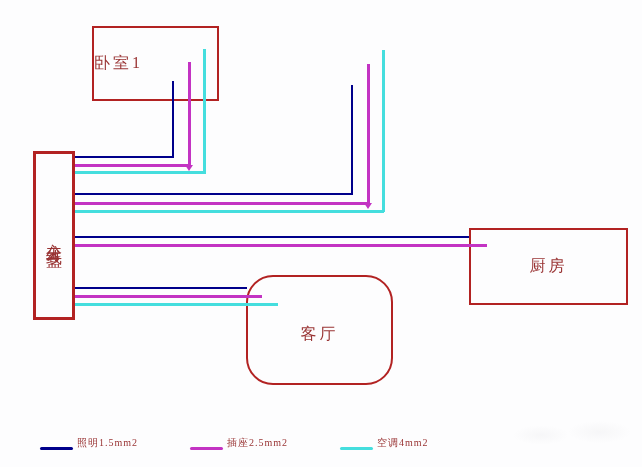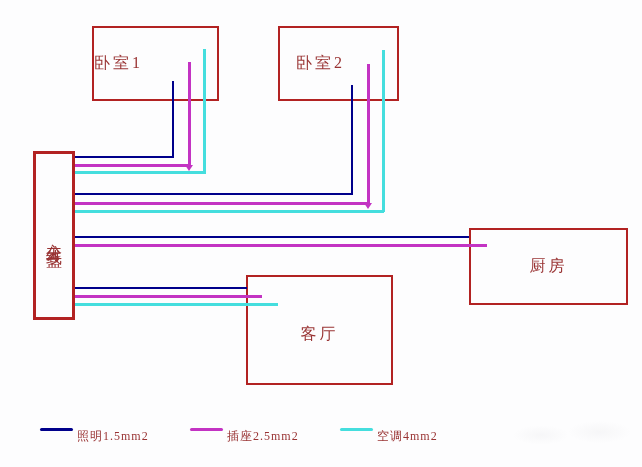--- a/index.html
+++ b/index.html
@@ -17,21 +17,21 @@
     display:flex;align-items:center;justify-content:center;
     color:var(--label-color,#993333);
     font-size:16px;letter-spacing:3px;
     background:transparent;
     z-index:1;
   }
   .room .room-label{white-space:nowrap;}
   #box-bedroom1{left:92px;top:26px;width:127px;height:75px;justify-content:flex-start;}
   #box-bedroom2{left:278px;top:26px;width:121px;height:75px;justify-content:flex-start;padding-left:16px;}
   #box-kitchen{left:469px;top:228px;width:159px;height:77px;}
-  #box-living{left:246px;top:275px;width:147px;height:110px;padding-top:8px;box-sizing:border-box;}
+  #box-living{left:246px;top:275px;width:147px;height:110px;padding-top:8px;box-sizing:border-box;border-radius:27px;}
   #box-main{
     left:33px;top:151px;width:42px;height:169px;
     border-width:3px;
     flex-direction:column;
     letter-spacing:0;
   }
   #box-main .room-label{
     writing-mode:vertical-rl;
     text-orientation:upright;
     font-size:16px;
@@ -43,23 +43,23 @@
   .wire-arrow{
     position:absolute;width:0;height:0;
     border-left:4px solid transparent;
     border-right:4px solid transparent;
   }
   #legend{
     position:absolute;left:0;top:428px;width:642px;height:22px;z-index:1;
   }
   .legend-item{
     position:absolute;top:0;height:22px;
-    display:flex;align-items:flex-start;
+    display:flex;align-items:flex-end;
     color:var(--label-color,#993333);
-    font-size:12px;letter-spacing:1px;
+    font-size:10px;letter-spacing:1px;
   }
   #legend-item-0{left:40px;}
   #legend-item-1{left:190px;}
   #legend-item-2{left:340px;}
   .legend-swatch{width:33px;height:3px;border-radius:2px;margin-right:4px;}
   #watermark{
     position:absolute;right:10px;bottom:8px;width:130px;height:60px;
     background:
       radial-gradient(ellipse 40px 14px at 30% 60%, rgba(120,120,130,0.05), transparent 70%),
       radial-gradient(ellipse 46px 16px at 75% 55%, rgba(120,120,130,0.05), transparent 70%);
@@ -74,23 +74,20 @@
   <div id="watermark"></div>
 
   <div class="room" id="box-main">
     <span class="room-label">主分线盒</span>
   </div>
 
   <div class="room" id="box-bedroom1">
     <span class="room-label">卧室1</span>
   </div>
 
-  <div class="room" id="box-bedroom2">
-    <span class="room-label">卧室2</span>
-  </div>
 
   <div class="room" id="box-kitchen">
     <span class="room-label">厨房</span>
   </div>
 
   <div class="room" id="box-living">
     <span class="room-label">客厅</span>
   </div>
 
   <div id="wires-layer">

